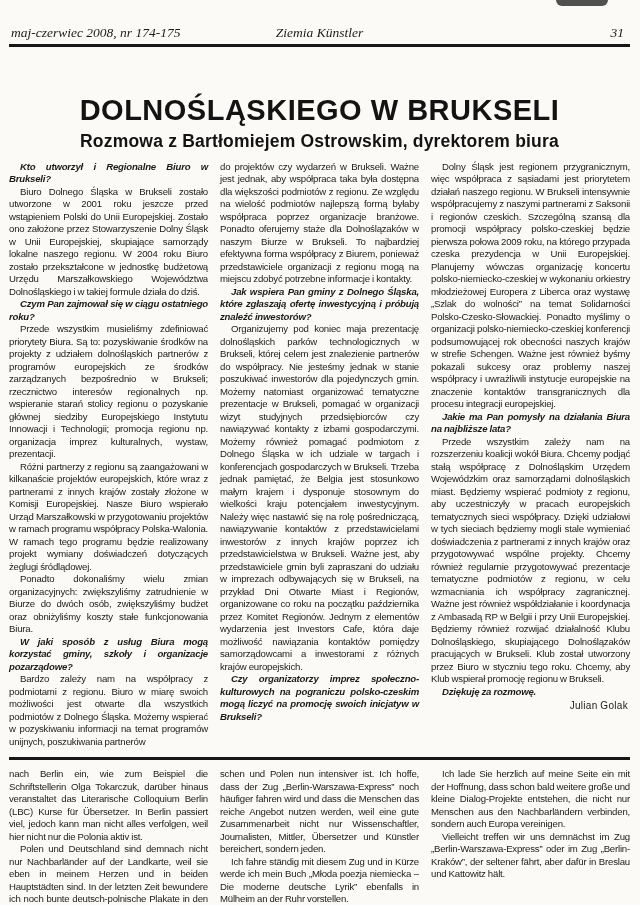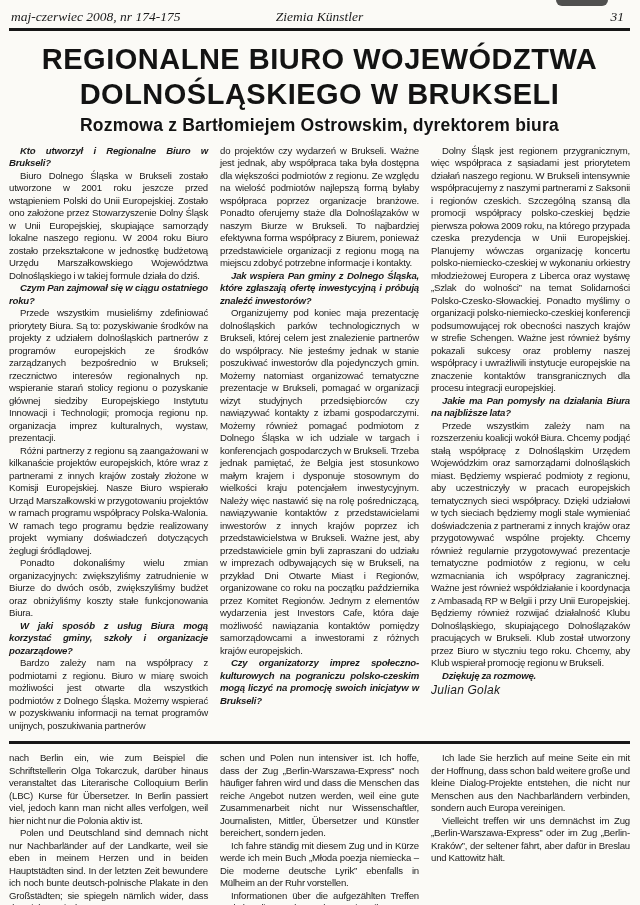--- a/index.html
+++ b/index.html
@@ -9,21 +9,21 @@
     font-family: "Liberation Sans", sans-serif;
   }
   .page { padding: 5px 10px 0 9px; position: relative; }
   .scan-smudge {
     position: absolute; top: 0; left: 556px; width: 52px; height: 6px;
     background: #262626; border-radius: 0 0 8px 8px; opacity: .8;
   }
   .running-head {
     display: grid; grid-template-columns: 1fr auto 1fr; align-items: baseline;
     font-family: "Liberation Serif", serif; font-style: italic;
-    font-size: 13.5px; padding: 4px 2px 3px 2px;
+    font-size: 13.5px; padding: 4px 2px 3px 2px; margin-top: 16px;
   }
   .running-head .rh-left   { justify-self: start; }
   .running-head .rh-center { justify-self: center; }
   .running-head .rh-right  { justify-self: end; padding-right: 4px; }
   .rule { height: 3px; background: #171717; }
   .title {
     text-align: center; font-weight: bold; margin: 11px 0 2px 0;
     font-size: 29px; line-height: 1.2; letter-spacing: .5px; color: #131313;
   }
   .subtitle {
@@ -33,41 +33,41 @@
   .cols {
     display: flex; gap: 12px; text-align: justify;
     font-size: 9.6px; line-height: 12.5px;
     letter-spacing: -0.2px; word-spacing: -0.3px;
   }
   .col { flex: 1 1 0; min-width: 0; hyphens: auto; }
   .blk { margin: 0; text-indent: 11px; }
   .blk.cont { text-indent: 0; }
   .blk.question, .blk.closing { font-weight: 700; font-style: italic; }
   .blk.signature {
-    text-indent: 0; font-style: italic; font-weight: 400;
-    font-size: 12px; letter-spacing: .3px; padding: 2px 2px 0 0;
+    text-align: right; text-indent: 0; font-weight: 400;
+    font-size: 10px; letter-spacing: .3px; padding: 2px 2px 0 0;
   }
   .divider { height: 3px; background: #171717; margin: 9px 0 8px 0; }
 </style>
 </head>
 <body>
 
 <div class="page">
   <div class="scan-smudge"></div>
 
   <header class="running-head">
     <span class="rh-left">maj-czerwiec 2008,  nr 174-175</span>
     <span class="rh-center">Ziemia Künstler</span>
     <span class="rh-right">31</span>
   </header>
 
   <div class="rule"></div>
 
   <h1 class="title">
-    <span>REGIONALNE BIURO WOJEWÓDZTWA</span><br>
+    <br>
     <span>DOLNOŚLĄSKIEGO W BRUKSELI</span>
   </h1>
   <h2 class="subtitle">Rozmowa z Bartłomiejem Ostrowskim, dyrektorem biura</h2>
 
   <main class="cols" lang="pl">
     <div class="col">
         <p class="blk question">Kto utworzył i Regionalne Biuro w Brukseli?</p>
         <p class="blk para">Biuro Dolnego Śląska w Brukseli zostało utworzone w 2001 roku jeszcze przed wstąpieniem Polski do Unii Europejskiej. Zostało ono założone przez Stowarzyszenie Dolny Śląsk w Unii Europejskiej, skupiające samorządy lokalne naszego regionu. W 2004 roku Biuro zostało przekształcone w jednostkę budżetową Urzędu Marszałkowskiego Województwa Dolnośląskiego i w takiej formule działa do dziś.</p>
         <p class="blk question">Czym Pan zajmował się w ciągu ostatniego roku?</p>
         <p class="blk para">Przede wszystkim musieliśmy zdefiniować priorytety Biura. Są to: pozyskiwanie środków na projekty z udziałem dolnośląskich partnerów z programów europejskich ze środków zarządzanych bezpośrednio w Brukseli; rzecznictwo interesów regionalnych np. wspieranie starań stolicy regionu o pozyskanie głównej siedziby Europejskiego Instytutu Innowacji i Technologii; promocja regionu np. organizacja imprez kulturalnych, wystaw, prezentacji.</p>

